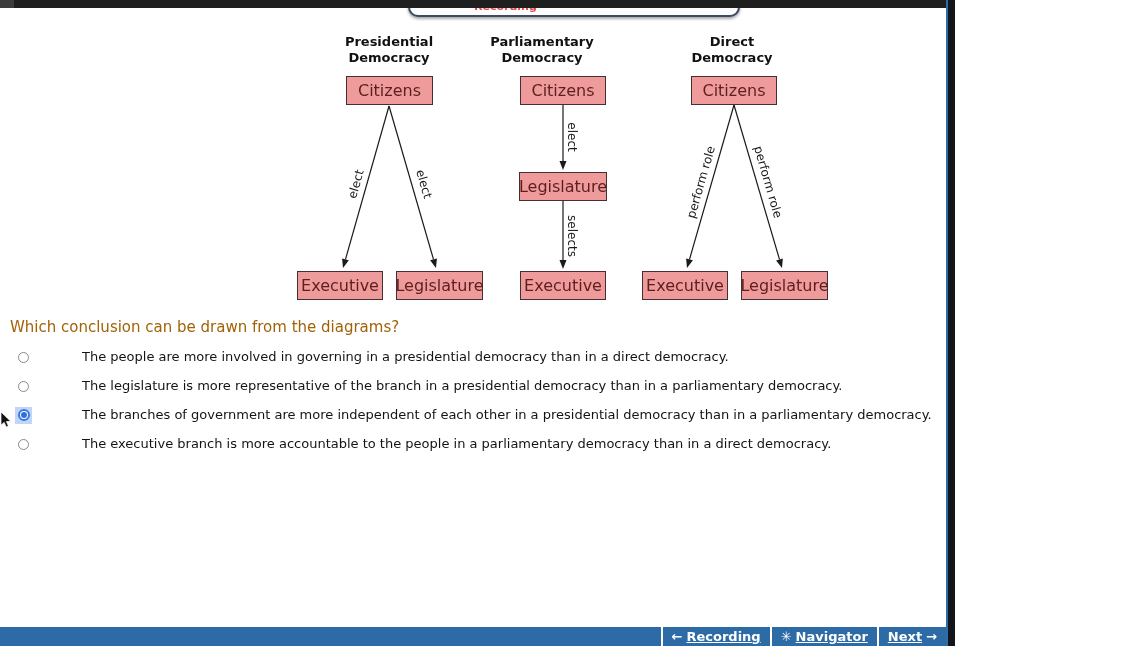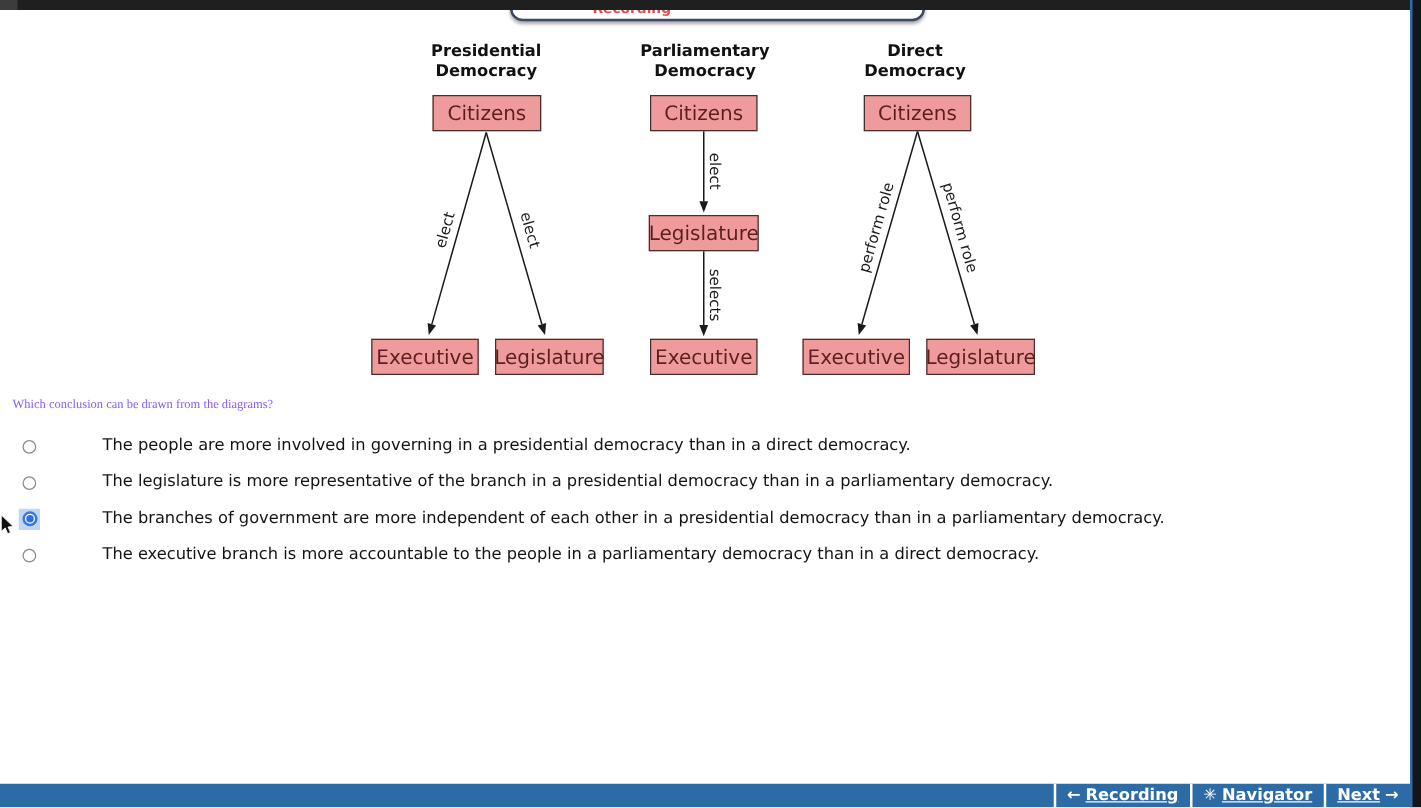--- a/index.html
+++ b/index.html
@@ -1,19 +1,19 @@
 <!DOCTYPE html>
 <html style="--box-fill: #f09b9b; --box-border: #443030; --box-text: #5b1f1f; --footer-bg: #2d6ba6; --popup-text-color: #e04f4f; --radio-selected: #2e6fe0; --radio-focus-bg: #bfd6f8;"><head>
 <meta charset="utf-8">
 <style>
   * { margin:0; padding:0; box-sizing:border-box; }
   html,body { background:#fff; }
   body { font-family:"DejaVu Sans","Liberation Sans",sans-serif; }
   #page {
-    position:relative; width:1137px; height:646px;
+    position:relative; width:955px; height:646px;
     background:#fff; overflow:hidden;
   }
 
   
   .topbar { position:absolute; left:0; top:0; width:100%; height:8px; background:#1f1f1f; z-index:5; }
   .topbar-corner { position:absolute; left:0; top:0; width:14px; height:8px; background:#3c3c3c; }
   .right-strip { position:absolute; right:0; top:0; width:9px; height:646px;
     background:#14141b; border-left:2px solid #2f6da8; z-index:6; }
 
   
@@ -28,21 +28,21 @@
   .dg-header { position:absolute; width:160px; text-align:center; top:34px;
     font-size:13px; font-weight:bold; color:#111; line-height:16px; }
   .dbox { position:absolute; display:flex; align-items:center; justify-content:center;
     background:var(--box-fill,#f09b9b); border:1px solid var(--box-border,#443030);
     color:var(--box-text,#5b1f1f); font-size:16px; }
   .arrows { position:absolute; left:290px; top:30px; }
   .edge-label { position:absolute; white-space:nowrap; font-size:12px; color:#1a1a1a;
     transform:translate(-50%,-50%) rotate(var(--r,0deg)); }
 
   
-  .prompt { position:absolute; left:10px; top:318px; font-size:10px; color:#8b5cf6;font-family:Liberation Serif, serif; }
+  .prompt { position:absolute; left:10px; top:318px; font-size:15px; color:#a16207; }
   .opt-row { position:absolute; left:0; height:18px; display:flex; align-items:center; }
   .radio-wrap { position:absolute; left:15px; width:17px; height:17px;
     display:flex; align-items:center; justify-content:center; }
   .opt-row.selected .radio-wrap { background:var(--radio-focus-bg,#bfd6f8); }
   .radio { width:11px; height:11px; border-radius:50%;
     border:1px solid #8a8a8a; background:#fff; }
   .opt-row.selected .radio { width:12px; height:12px; border:2px solid #3d78d8;
     display:flex; align-items:center; justify-content:center; }
   .radio-dot { display:none; }
   .opt-row.selected .radio-dot { display:block; width:6px; height:6px; border-radius:50%;
@@ -101,21 +101,21 @@
     <div class="dg-header" style="left:309px;">
       <div>Presidential</div>
       <div>Democracy</div>
     </div>
     <div class="dbox" style="left:346px;top:76px;width:87px;height:29px;">Citizens</div>
     <div class="dbox" style="left:297px;top:271px;width:86px;height:29px;">Executive</div>
     <div class="dbox" style="left:396px;top:271px;width:87px;height:29px;">Legislature</div>
     <span class="edge-label" style="left:356px;top:184px;--r:-74deg;">elect</span>
     <span class="edge-label" style="left:424px;top:184px;--r:74deg;">elect</span>
 
-    <div class="dg-header" style="left:484px;">
+    <div class="dg-header" style="left:462px;">
       <div>Parliamentary</div>
       <div>Democracy</div>
     </div>
     <div class="dbox" style="left:520px;top:76px;width:86px;height:29px;">Citizens</div>
     <div class="dbox" style="left:519px;top:172px;width:88px;height:29px;">Legislature</div>
     <div class="dbox" style="left:520px;top:271px;width:86px;height:29px;">Executive</div>
     <span class="edge-label" style="left:572px;top:137px;--r:90deg;">elect</span>
     <span class="edge-label" style="left:572px;top:236px;--r:90deg;">selects</span>
 
     <div class="dg-header" style="left:652px;">

